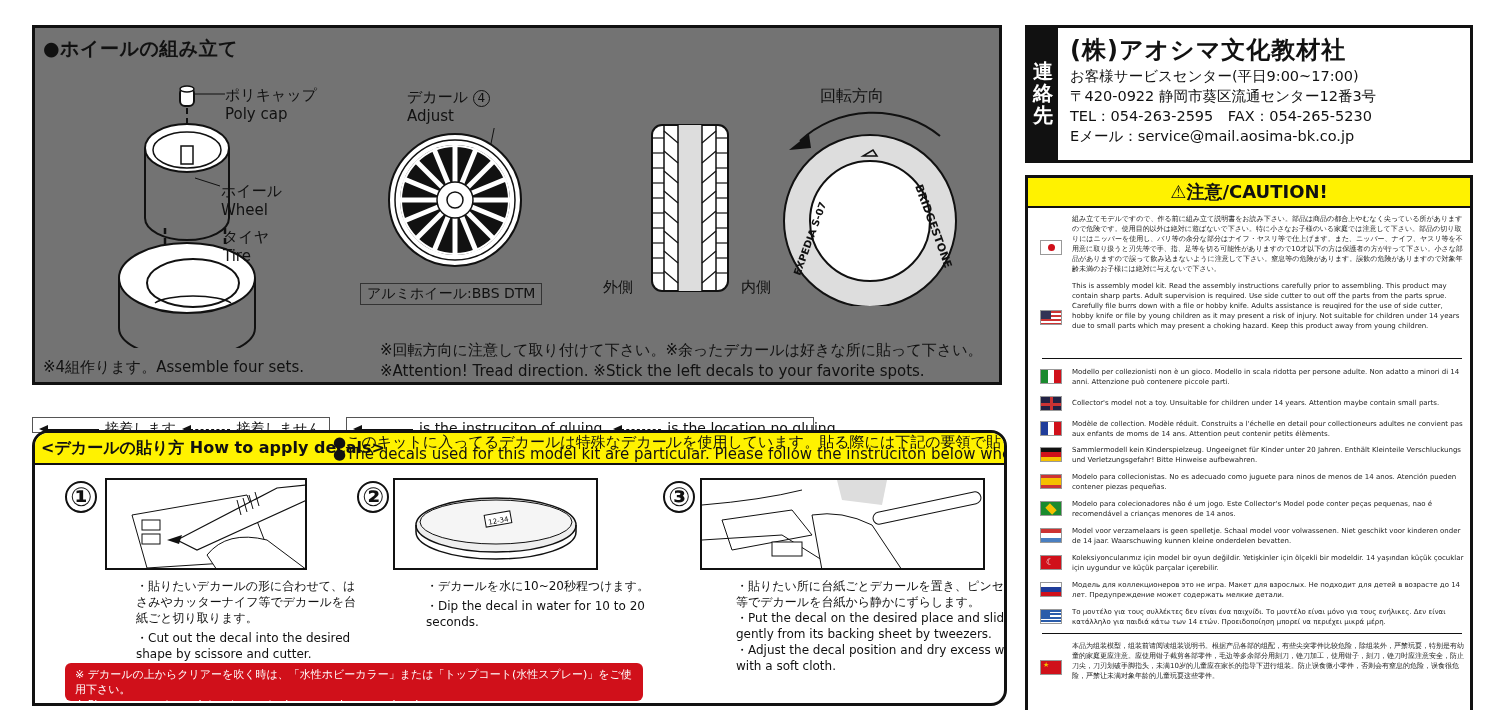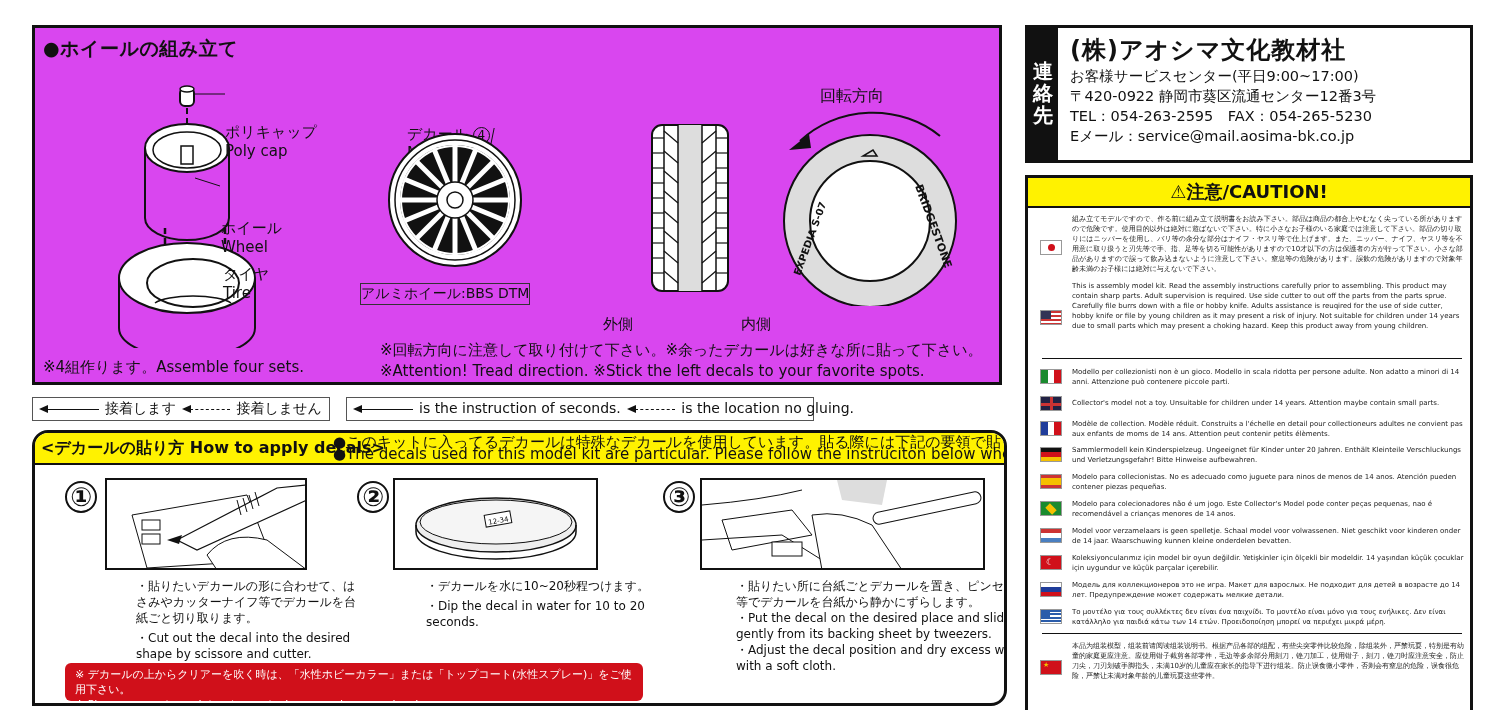--- a/index.html
+++ b/index.html
@@ -2,29 +2,29 @@
 <html><head>
 <meta charset="utf-8">
 <style>
   * { box-sizing: border-box; margin: 0; padding: 0; }
   html, body { width: 1500px; height: 710px; background: #ffffff; overflow: hidden; }
   body { font-family: "DejaVu Sans", "Liberation Sans", sans-serif; color: #111; position: relative; }
 
   .abs { position: absolute; }
 
   
-  #assembly { left: 32px; top: 25px; width: 970px; height: 360px; border: 3px solid #111; background: #d946ef; }
+  #assembly { left: 32px; top: 25px; width: 970px; height: 360px; border: 3px solid #111; background: #737373; }
   #assembly-title { left: 8px; top: 8px; font-size: 19px; font-weight: bold; letter-spacing: 0.5px; }
-  .lbl { font-size: 15px; line-height: 19px; margin-top: 37px; }
+  .lbl { font-size: 15px; line-height: 19px; }
   #note-sets { left: 8px; top: 330px; font-size: 15px; }
   #note-dir { left: 345px; top: 312px; font-size: 15px; line-height: 21px; }
-  #wheel-name { left: 325px; top: 255px; border: 1.5px solid #333; font-size: 14px; padding: 1px 0; }
-
-  
-  .legend { border: 1.5px solid #555; height: 24px; font-size: 14px; line-height: 21px; padding: 0 6px; white-space: nowrap; }
+  #wheel-name { left: 325px; top: 255px; border: 1.5px solid #333; font-size: 14px; padding: 1px 6px; }
+
+  
+  .legend { border: 1.5px solid #555; height: 16px; font-size: 14px; line-height: 21px; padding: 0 6px; white-space: nowrap; margin-top: 20px; }
   #legend-jp { left: 32px; top: 397px; width: 298px; }
   #legend-en { left: 346px; top: 397px; width: 468px; }
   .arr-solid { display: inline-block; width: 52px; height: 0; border-top: 1.5px solid #111; position: relative; vertical-align: middle; margin: 0 6px 0 8px; }
   .arr-solid::before, .arr-dash::before { content: ""; position: absolute; left: -8px; top: -5px; border-right: 9px solid #111; border-top: 4px solid transparent; border-bottom: 4px solid transparent; }
   .arr-dash { display: inline-block; width: 40px; height: 0; border-top: 1.5px dashed #111; position: relative; vertical-align: middle; margin: 0 6px 0 10px; }
 
   
   #decal-panel { left: 32px; top: 430px; width: 975px; height: 276px; border: 3px solid #111; border-radius: 16px 16px 16px 0; overflow: hidden; background: #fff; }
   #decal-header { left: 0; top: 0; width: 100%; height: 32px; background: #fff200; border-bottom: 2px solid #111; }
   #decal-title { left: 6px; top: 5px; font-size: 16px; font-weight: bold; white-space: nowrap; }
@@ -90,21 +90,21 @@
     <div>Wheel</div>
   </div>
   <div class="abs lbl" style="left:188px;top:200px">
     <div>タイヤ</div>
     <div>Tire</div>
   </div>
 
   <div class="abs lbl" style="left:372px;top:60px">
     <div><span>デカール</span>
       <span style="display:inline-block;width:17px;height:17px;border:1.5px solid #111;border-radius:50%;text-align:center;font-size:12px;line-height:14px;">4</span></div>
-    <div>Model</div>
+    <div>Adjust</div>
   </div>
   <svg class="abs" style="left:345px;top:100px" width="150" height="145">
     <line x1="117" y1="-14" x2="102" y2="60" stroke="#111" stroke-width="1"></line>
     <circle cx="75" cy="72" r="66" fill="#fff" stroke="#111" stroke-width="2"></circle>
     <circle cx="75" cy="72" r="60" fill="#fff" stroke="#111" stroke-width="1.5"></circle>
     <circle cx="75" cy="72" r="55" fill="#111"></circle>
     <g stroke="#fff" stroke-width="5">
       <line x1="75" y1="17" x2="75" y2="127"></line>
         <line x1="20" y1="72" x2="130" y2="72"></line>
       <line x1="36" y1="33" x2="114" y2="111"></line>
@@ -187,21 +187,21 @@
     <div>※回転方向に注意して取り付けて下さい。※余ったデカールは好きな所に貼って下さい。</div>
     <div>※Attention! Tread direction. ※Stick the left decals to your favorite spots.</div>
   </div>
 </div>
 
 <div id="legend-jp" class="abs legend">
   <span class="arr-solid"></span><span>接着します</span>
   <span class="arr-dash"></span><span>接着しません</span>
 </div>
 <div id="legend-en" class="abs legend">
-  <span class="arr-solid"></span><span>is the instruction of seconds.</span>
+  <span class="arr-solid"></span><span>is the instruciton of gluing.</span>
   <span class="arr-dash"></span><span>is the location no gluing.</span>
 </div>
 
 <div id="decal-panel" class="abs">
   <div id="decal-header" class="abs">
     <div id="decal-title" class="abs">&lt;デカールの貼り方 How to apply decals&gt;</div>
     <div id="decal-notes" class="abs">
       <div>●このキットに入ってるデカールは特殊なデカールを使用しています。貼る際には下記の要領で貼って下さい。</div>
       <div>●The decals used for this model kit are particular. Please follow the instruciton below when applying decals.</div>
     </div>

